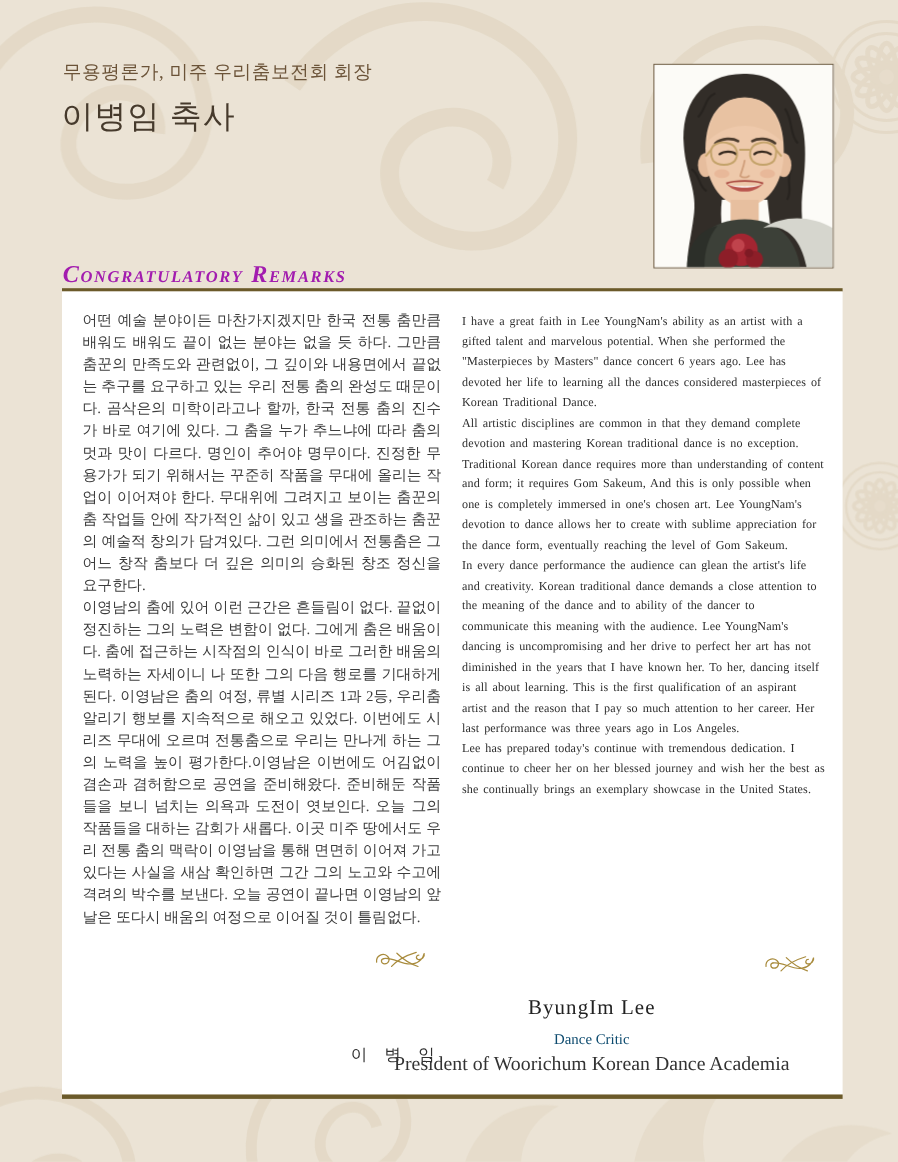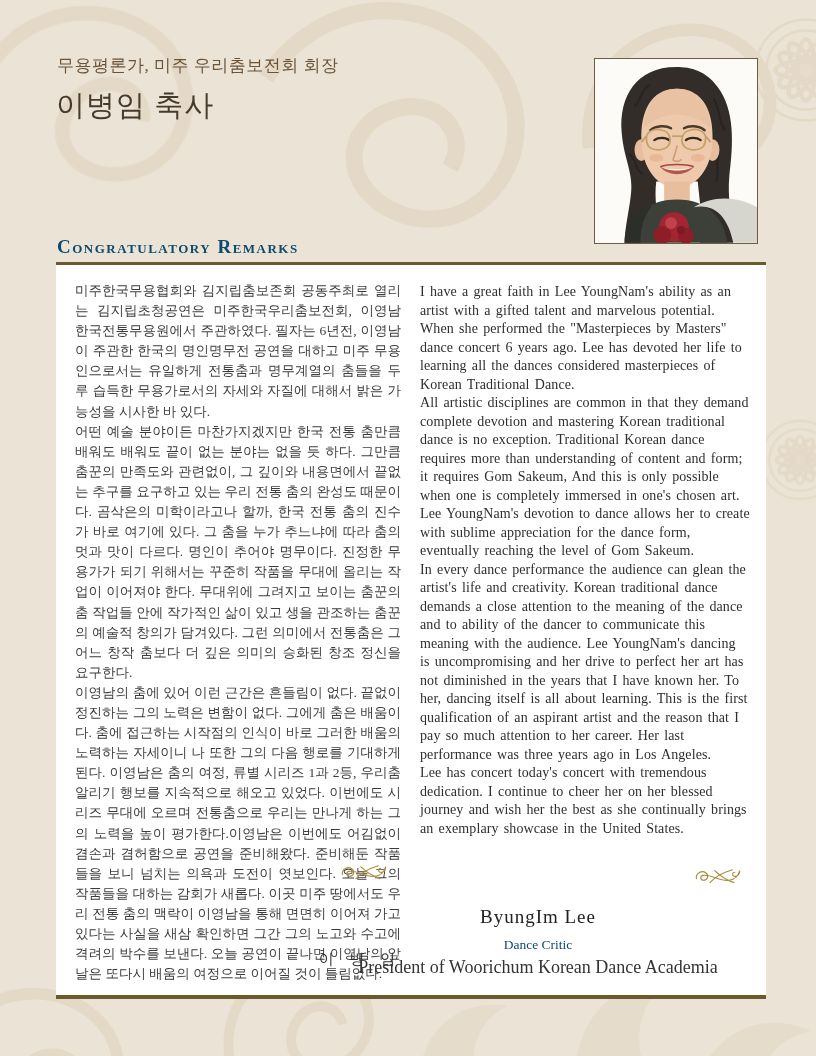--- a/index.html
+++ b/index.html
@@ -14,37 +14,37 @@
   .hdr-subtitle{left:57px; top:54px; font-size:17px; color:#6b5338; letter-spacing:.5px;}
   .hdr-title{left:56px; top:86px; font-size:29px; color:#463a2c; letter-spacing:1px;}
 
   .photo-frame{
     left:594px; top:58px; width:164px; height:186px;
     border:1px solid #6f5d43; background:#fcfbf7; box-sizing:border-box;
   }
   .photo-frame svg{display:block; width:100%; height:100%;}
 
   .section-heading{
-    left:57px; top:236px; font-size:19px; color:#0c4a6e;
-    font-variant:small-caps; letter-spacing:1.5px; font-weight:bold;
+    left:57px; top:236px; font-size:22px; color:#a21caf;
+    font-variant:small-caps; letter-spacing:1.5px; font-weight:bold;font-style:italic;
   }
   .rule-top{left:56px; top:262px; width:710px; height:3px; background:#6b5a2a;}
   .content-box{left:56px; top:265px; width:710px; height:730px; background:#ffffff;}
   .rule-bottom{left:56px; top:995px; width:710px; height:4px; background:#6b5a2a;}
 
   .kor-col{
     left:75px; top:281px; width:326px;
     font-size:13.5px; line-height:20.1px; color:#3c3c3c;
     text-align:justify; word-break:break-all;
   }
   .kor-col p{margin:0;}
 
   .eng-col{
     left:420px; top:283px; width:330px;
-    font-size:14px; line-height:18.5px; color:#2e2e2e;
+    font-size:11px; line-height:18.5px; color:#2e2e2e;
     letter-spacing:.1px; word-spacing:1.6px;
   }
   .eng-col p{margin:0;}
 
   .flourish{width:48px; height:22px;}
   .flourish-left{left:340px; top:862px;}
   .flourish-right{left:694px; top:866px;}
 
   .kor-signature{
     left:300px; top:950px; width:120px; text-align:center;
@@ -154,30 +154,29 @@
       </g>
     </svg>
   </div>
 
   <div class="layer section-heading">Congratulatory Remarks</div>
   <div class="layer rule-top"></div>
   <div class="layer content-box"></div>
   <div class="layer rule-bottom"></div>
 
   <div class="layer kor-col">
-    <p>미주한국무용협회와 김지립춤보존회 공동주최로 열리는 김지립초청공연은 미주한국우리춤보전회, 이영남 한국전통무용원에서 주관하였다. 필자는 6년전, 이영남이 주관한 한국의 명인명무전 공연을 대하고 미주 무용인으로서는 유일하게 전통춤과 명무계열의 춤들을 두루 습득한 무용가로서의 자세와 자질에 대해서 밝은 가능성을 시사한 바 있다.</p>
     <p>어떤 예술 분야이든 마찬가지겠지만 한국 전통 춤만큼 배워도 배워도 끝이 없는 분야는 없을 듯 하다. 그만큼 춤꾼의 만족도와 관련없이, 그 깊이와 내용면에서 끝없는 추구를 요구하고 있는 우리 전통 춤의 완성도 때문이다. 곰삭은의 미학이라고나 할까, 한국 전통 춤의 진수가 바로 여기에 있다. 그 춤을 누가 추느냐에 따라 춤의 멋과 맛이 다르다. 명인이 추어야 명무이다. 진정한 무용가가 되기 위해서는 꾸준히 작품을 무대에 올리는 작업이 이어져야 한다. 무대위에 그려지고 보이는 춤꾼의 춤 작업들 안에 작가적인 삶이 있고 생을 관조하는 춤꾼의 예술적 창의가 담겨있다. 그런 의미에서 전통춤은 그 어느 창작 춤보다 더 깊은 의미의 승화된 창조 정신을 요구한다.</p>
     <p>이영남의 춤에 있어 이런 근간은 흔들림이 없다. 끝없이 정진하는 그의 노력은 변함이 없다. 그에게 춤은 배움이다. 춤에 접근하는 시작점의 인식이 바로 그러한 배움의 노력하는 자세이니 나 또한 그의 다음 행로를 기대하게 된다. 이영남은 춤의 여정, 류별 시리즈 1과 2등, 우리춤 알리기 행보를 지속적으로 해오고 있었다. 이번에도 시리즈 무대에 오르며 전통춤으로 우리는 만나게 하는 그의 노력을 높이 평가한다.이영남은 이번에도 어김없이 겸손과 겸허함으로 공연을 준비해왔다. 준비해둔 작품들을 보니 넘치는 의욕과 도전이 엿보인다. 오늘 그의 작품들을 대하는 감회가 새롭다. 이곳 미주 땅에서도 우리 전통 춤의 맥락이 이영남을 통해 면면히 이어져 가고 있다는 사실을 새삼 확인하면 그간 그의 노고와 수고에 격려의 박수를 보낸다. 오늘 공연이 끝나면 이영남의 앞날은 또다시 배움의 여정으로 이어질 것이 틀림없다.</p>
   </div>
 
   <div class="layer eng-col">
     <p>I have a great faith in Lee YoungNam's ability as an artist with a gifted talent and  marvelous potential. When she performed the "Masterpieces by Masters" dance concert 6 years ago. Lee has devoted her life to learning all the dances considered masterpieces of Korean Traditional Dance.</p>
     <p>All artistic disciplines are common in that they demand complete devotion and mastering Korean traditional dance is no exception. Traditional Korean dance requires more than understanding of content and form; it requires Gom Sakeum, And this is only possible when one is completely immersed in one's chosen art. Lee YoungNam's devotion to dance allows her to create with sublime appreciation for the dance form, eventually reaching the level of Gom Sakeum.</p>
     <p>In every dance performance the audience can glean the artist's life and creativity. Korean traditional dance demands a close attention to the meaning of the dance and to ability of the dancer to communicate this meaning with the audience. Lee YoungNam's dancing is uncompromising and her drive to perfect her art has not diminished in the years that I have known her. To her, dancing itself is all about learning. This is the first qualification of an aspirant artist and the reason that I pay so much attention to her career. Her last performance was three years ago in Los Angeles.</p>
-    <p>Lee has concert today's concert with tremendous dedication. I continue to cheer her on her blessed journey and wish her the best as she continually brings an exemplary showcase in the United States.</p>
+    <p>Lee has prepared today's continue with tremendous dedication. I continue to cheer her on her blessed journey and wish her the best as she continually brings an exemplary showcase in the United States.</p>
   </div>
 
   <svg class="layer flourish flourish-left" viewBox="0 0 60 24" aria-hidden="true">
     <g fill="none" stroke="#a98c3e" stroke-width="1.4" stroke-linecap="round">
       <path d="M3 14 C2 7 10 3 15 7 C19 10 17 16 12 16 C8 16 7 11 11 10"></path>
       <path d="M11 10 C22 8 32 18 44 16 C52 15 56 9 57 4 C58 8 54 12 50 11 C47 10 48 6 51 6"></path>
       <path d="M20 19 C28 10 38 6 48 3"></path>
       <path d="M26 4 C33 11 41 16 50 19"></path>
     </g>
   </svg>

